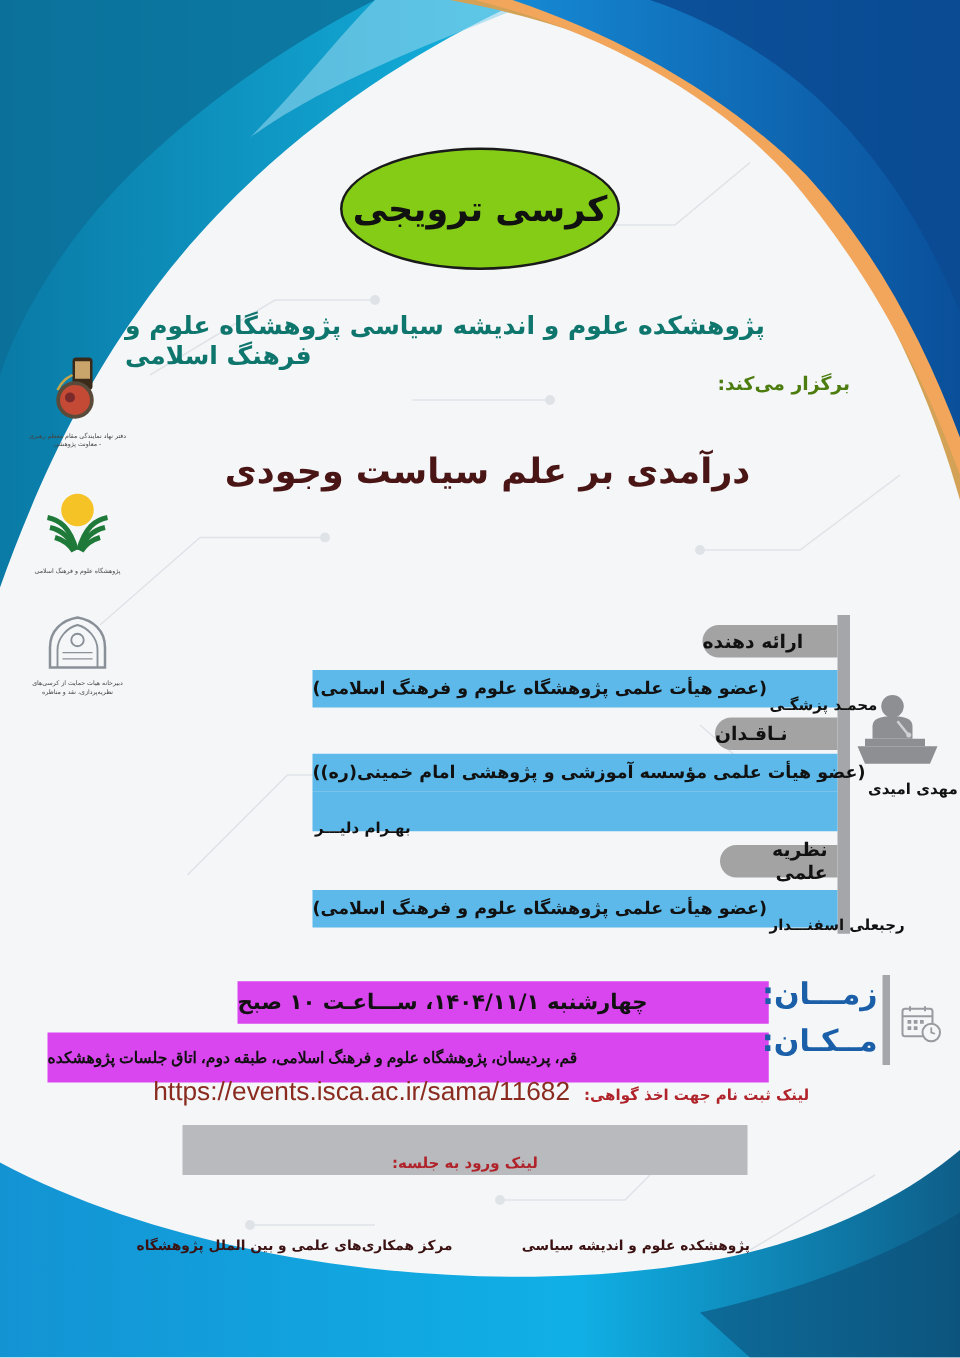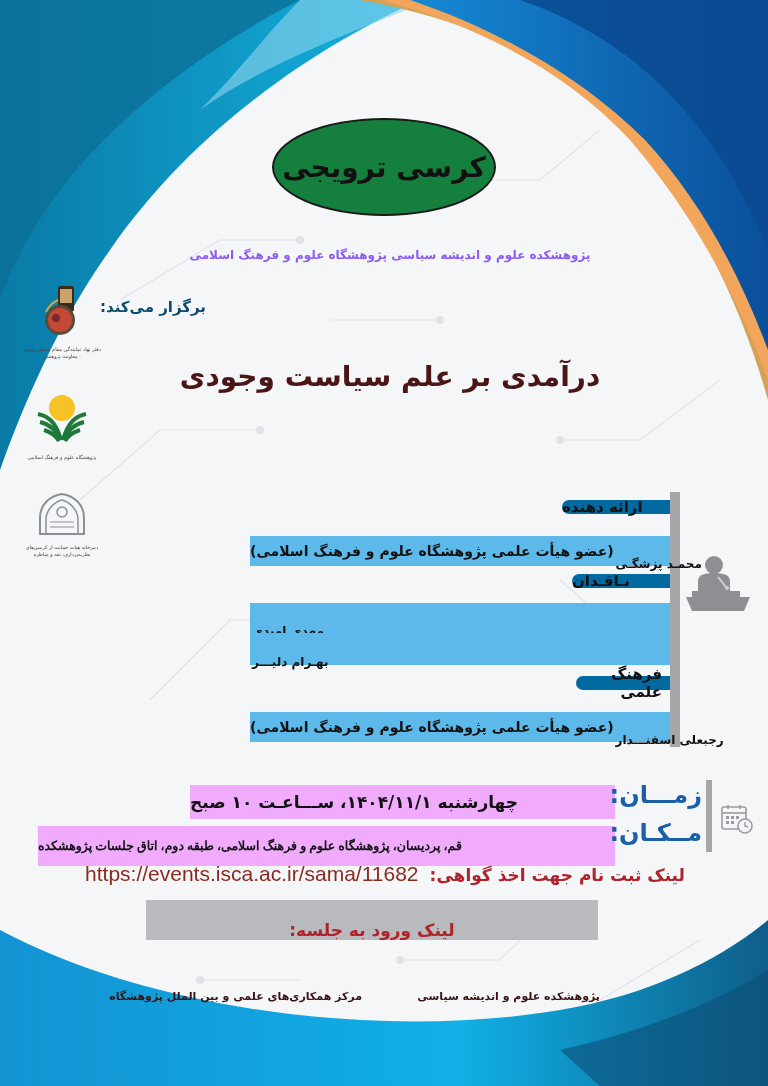--- a/index.html
+++ b/index.html
@@ -6,61 +6,61 @@
   html, body { width: 768px; height: 1086px; overflow: hidden; }
   body { position: relative; background: #f4f6f8; font-family: "DejaVu Sans", sans-serif; }
 
   .bg-svg { position: absolute; left: 0; top: 0; width: 768px; height: 1086px; z-index: 0; }
 
   .layer { position: absolute; z-index: 2; }
 
   
   .badge {
     left: 272px; top: 118px; width: 224px; height: 98px;
-    border-radius: 50%; background: #15803d; border: 2px solid #1a1a1a;
+    border-radius: 50%; background: #84cc16; border: 2px solid #1a1a1a;
     display: flex; align-items: center; justify-content: center;
   }
   .badge span { font-size: 28px; font-weight: bold; color: #111; direction: rtl; }
 
-  .org-line { left: 100px; top: 248px; width: 580px; text-align: center; direction: rtl;
-    font-size: 12px; font-weight: bold; color: #8b5cf6; }
-  .hosts-line { left: 100px; top: 298px; width: 580px; text-align: left; direction: rtl;
-    font-size: 15px; font-weight: bold; color: #0c4a6e; }
+  .org-line { left: 100px; top: 248px; width: 580px; text-align: left; direction: rtl;
+    font-size: 20px; font-weight: bold; color: #0f766e; }
+  .hosts-line { left: 100px; top: 298px; width: 580px; text-align: right; direction: rtl;
+    font-size: 15px; font-weight: bold; color: #4d7c0f; }
   .main-title { left: 80px; top: 360px; width: 620px; text-align: center; direction: rtl;
     font-size: 28px; font-weight: bold; color: #4a1515; letter-spacing: 0px; }
 
   
   .logo { left: 22px; width: 80px; text-align: center; }
   .logo-cap { font-size: 5px; color: #444; direction: rtl; line-height: 7px; margin-top: 2px; }
 
   
   .vbar { left: 670px; top: 492px; width: 10px; height: 255px; background: #a5a6aa; }
   .tab-label {
-    background: #0369a1; border-radius: 14px 0 0 14px; height: 14px;
+    background: #a3a3a3; border-radius: 14px 0 0 14px; height: 26px;
     display: flex; align-items: center; justify-content: flex-end; padding-right: 8px;
     direction: rtl; font-size: 15px; font-weight: bold; color: #111;
   }
   .blue-row {
     background: #5cb9ea; height: 30px; display: flex; align-items: center; justify-content: flex-end;
     padding-right: 6px; direction: rtl; font-size: 14px; font-weight: bold; color: #111; white-space: nowrap;
   }
   .blue-row .name { font-size: 12px; margin-left: 2px; margin-top: 26px; }
 
   .podium { left: 684px; top: 555px; width: 68px; height: 62px; }
 
   
-  .gray-bar { background: #f0abfc; display: flex; align-items: center; justify-content: flex-end;
+  .gray-bar { background: #d946ef; display: flex; align-items: center; justify-content: flex-end;
     direction: rtl; padding-right: 8px; color: #111; font-weight: bold; white-space: nowrap; }
   .tp-label { direction: rtl; font-size: 24px; font-weight: bold; color: #1a5fa8; text-align: right; }
   .tp-vbar { left: 706px; top: 780px; width: 6px; height: 72px; background: #a5a6aa; }
   .cal-icon { left: 720px; top: 803px; width: 34px; height: 32px; }
 
   
   .link-row { direction: rtl; white-space: nowrap; }
-  .link-label { font-size: 17px; font-weight: bold; color: #b0232a; margin-top: 19px; }
+  .link-label { font-size: 12px; font-weight: bold; color: #b0232a; margin-top: 19px; }
   .link-url { font-family: "Liberation Sans", sans-serif; font-size: 21px; color: #8a2b1f; margin-right: 6px; }
 
   .footer-text { direction: rtl; font-size: 11px; font-weight: bold; color: #3b1111; white-space: nowrap; }
 </style>
 </head>
 <body>
 
 <svg class="bg-svg" viewBox="0 0 768 1086" xmlns="http://www.w3.org/2000/svg">
   <defs>
     <linearGradient id="gTopL" x1="0" y1="0" x2="1" y2="0">
@@ -163,26 +163,27 @@
 
 <div class="layer tab-label" style="left:562px; top:500px; width:108px;">ارائه دهنده</div>
 <div class="layer blue-row" style="left:250px; top:536px; width:420px;">
   <span class="name">محمـد پزشگـی</span>
   <span>(عضو هیأت علمی پژوهشگاه علوم و فرهنگ اسلامی)</span>
 </div>
 
 <div class="layer tab-label" style="left:572px; top:574px; width:98px;">نـاقـدان</div>
 <div class="layer blue-row" style="left:250px; top:603px; width:420px; height:30px;">
   <span class="name">مهدی امیدی</span>
+  <span>(عضو هیأت علمی مؤسسه آموزشی و پژوهشی امام خمینی(ره))</span>
 </div>
 <div class="layer blue-row" style="left:250px; top:633px; width:420px; height:32px;">
   <span class="name">بهـرام دلیـــر</span>
 </div>
 
-<div class="layer tab-label" style="left:576px; top:676px; width:94px;">فرهنگ علمی</div>
+<div class="layer tab-label" style="left:576px; top:676px; width:94px;">نظریه علمی</div>
 <div class="layer blue-row" style="left:250px; top:712px; width:420px;">
   <span class="name">رجبعلی اسفنـــدار</span>
   <span>(عضو هیأت علمی پژوهشگاه علوم و فرهنگ اسلامی)</span>
 </div>
 
 <svg class="layer podium" viewBox="0 0 68 62">
   <circle cx="30" cy="10" r="9" fill="#8e8f93"></circle>
   <path d="M14 36 L14 26 C14 20 20 18 30 18 C40 18 46 20 46 26 L46 36 Z" fill="#8e8f93"></path>
   <path d="M34 22 L42 32" stroke="#d0d1d4" stroke-width="2"></path>
   <circle cx="43" cy="33" r="2" fill="#d0d1d4"></circle>

